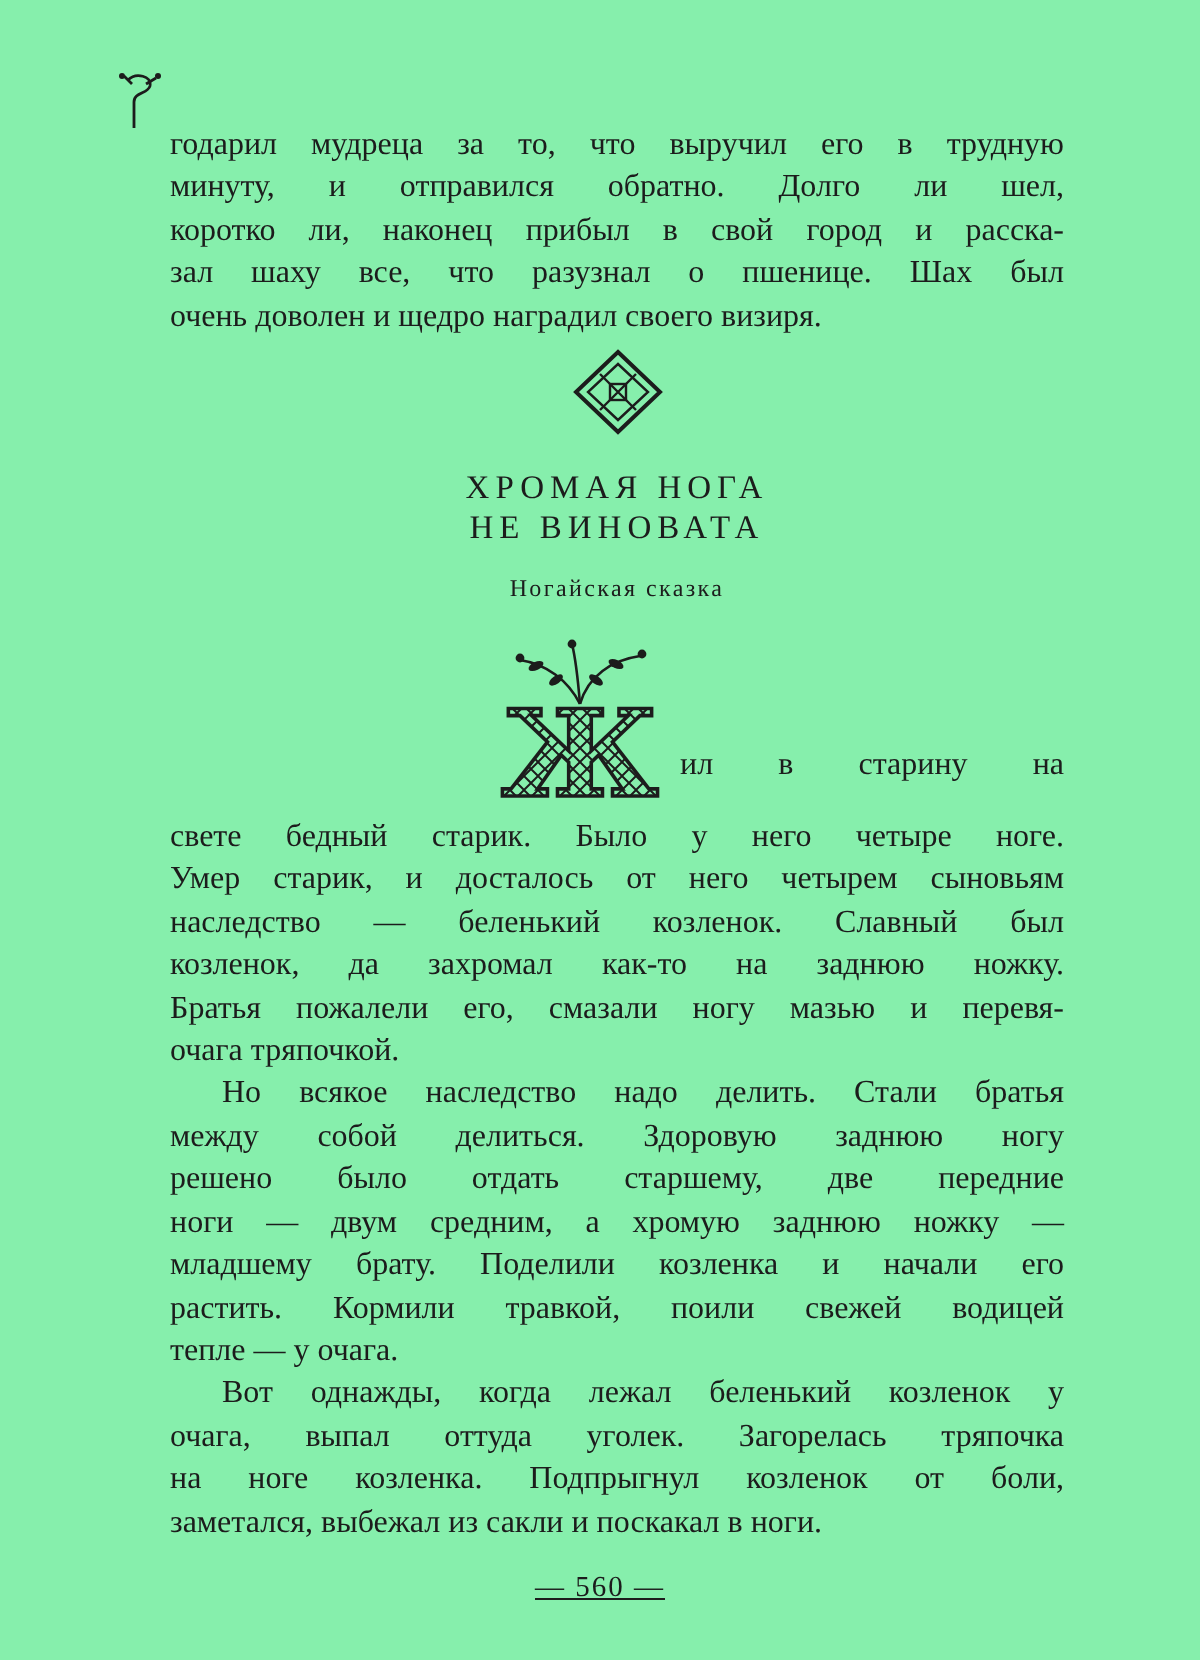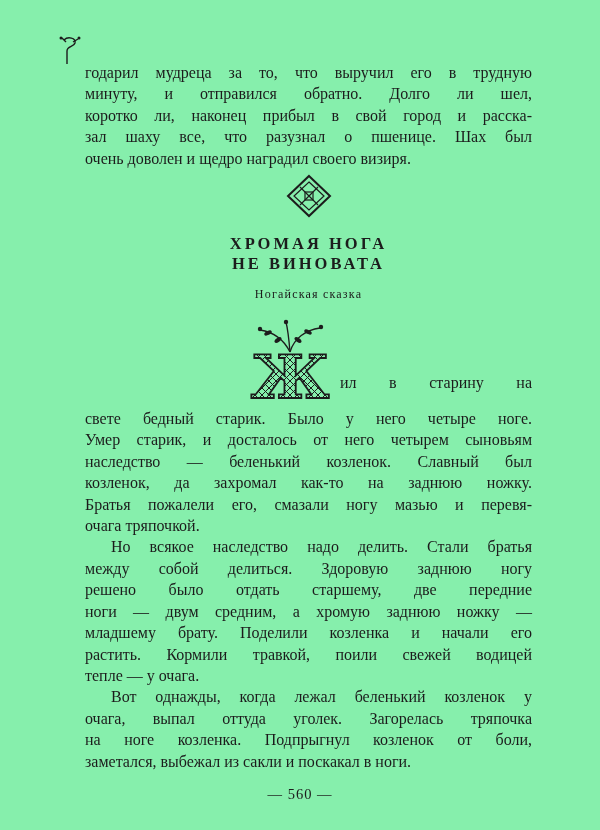--- a/index.html
+++ b/index.html
@@ -9,30 +9,30 @@
     background:#86efac;color:#1c1c1c;
     font-family:"Liberation Serif", serif;
   }
   .corner-orn{position:absolute;top:36px;left:58px;}
   .textblock{position:absolute;top:62px;left:85px;width:447px;}
   .para{font-size:16px;line-height:21.4px;}
   .line{text-align:justify;text-align-last:justify;}
   .line.last{text-align-last:left;}
   .para.indent .line:first-child{text-indent:26px;}
   .knot-wrap{text-align:center;margin-top:5px;height:46px;}
-  .title{margin:14px 0 0;text-align:center;font-size:16.5px;font-weight:bold;
+  .title{margin:14px 0 0;text-align:center;font-size:16.5px;font-weight:normal;
          letter-spacing:3px;line-height:20px;}
   .subtitle{margin-top:13px;text-align:center;font-size:12px;letter-spacing:1.2px;}
   .droprow{position:relative;height:86px;margin-top:16px;}
   .dropart{position:absolute;left:163px;top:0;width:84px;height:86px;}
   .firstwords{position:absolute;left:255px;right:0;bottom:12px;font-size:16px;
               text-align:justify;text-align-last:justify;}
   .p2{margin-top:4px;}
   .pagenum{position:absolute;left:0;right:0;top:786px;text-align:center;
-           font-size:14.5px;letter-spacing:1px;}
+           font-size:14.5px;letter-spacing:1px;text-decoration:underline;}
 </style>
 </head>
 <body>
 
 <div class="sheet">
 
   <svg class="corner-orn" width="24" height="32" viewBox="0 0 24 32">
     <g stroke="#1c1c1c" fill="none" stroke-width="1.4">
       <path d="M6,4 C10,0 18,2 17,7 C16,11 9,10 9,15 L9,28"></path>
       <path d="M4,2 L8,6 M20,3 L15,6"></path>

